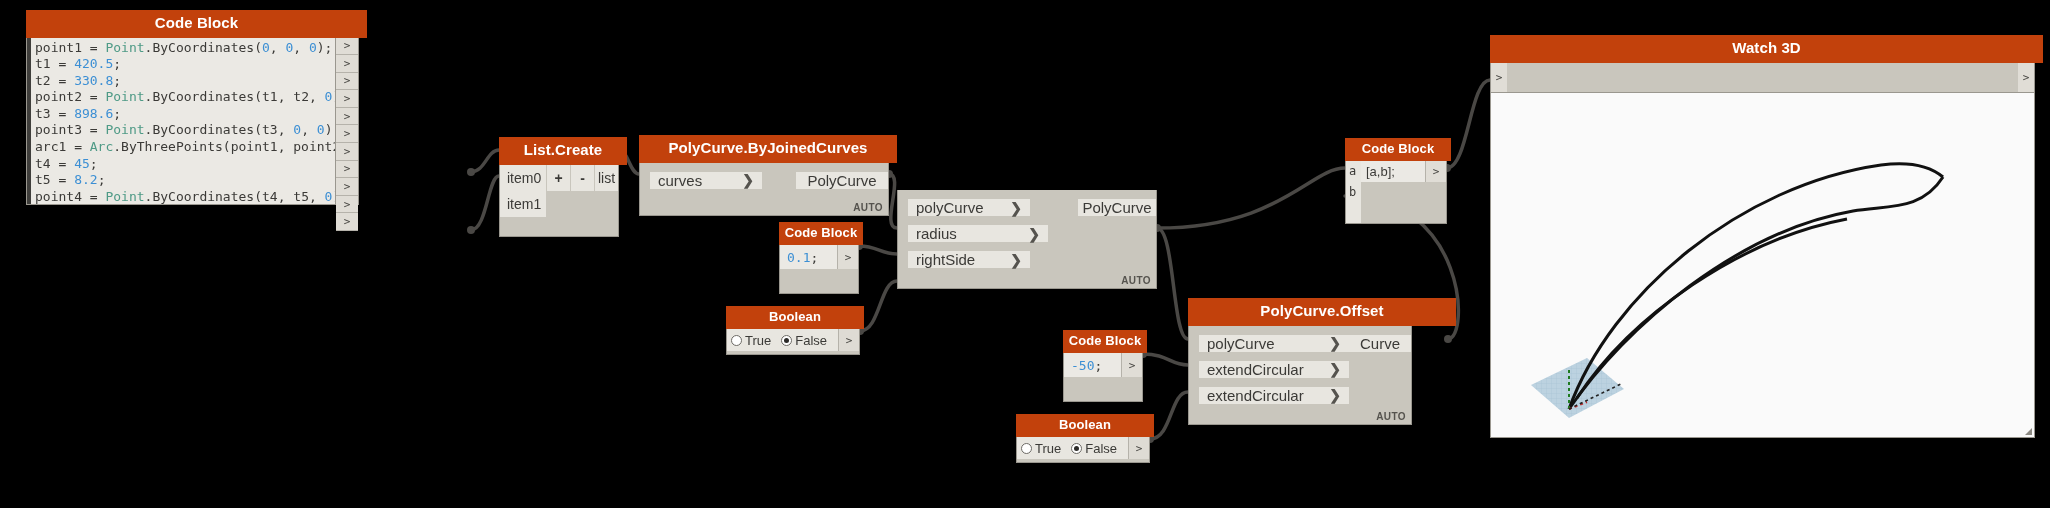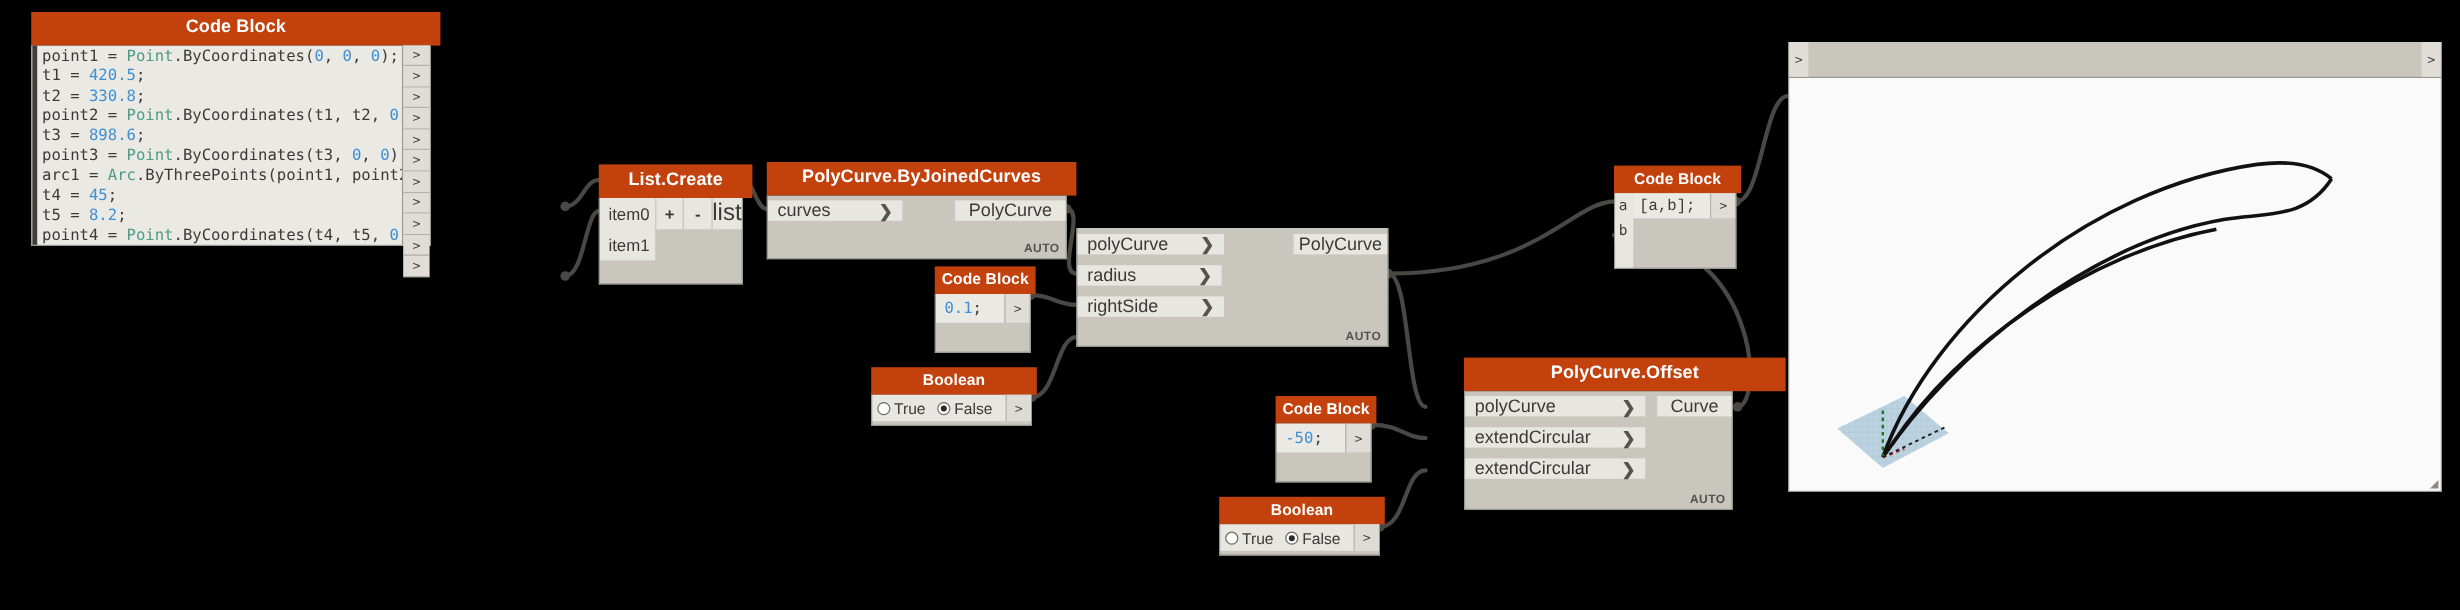--- a/index.html
+++ b/index.html
@@ -12,21 +12,21 @@
   .node-header{
     background:#c2410c;color:#fff;font-size:15px;font-weight:bold;
     text-align:center;padding:5px 4px 6px;line-height:1.1;
     white-space:nowrap;letter-spacing:.1px;
   }
   .node-body{background:#c9c6bd;position:relative;}
   .auto-tag{position:absolute;right:5px;bottom:2px;font-size:10px;
             font-weight:bold;color:#55534e;letter-spacing:.4px;}
 
   
-  .prow{display:flex;align-items:center;height:26px;}
+  .prow{display:flex;align-items:flex-end;height:26px;padding-left:10px;}
   .pin{background:#e8e6e0;color:#3b3a37;font-size:15px;display:flex;
        align-items:center;padding:0 8px;box-sizing:border-box;}
   .pin .chev{margin-left:auto;font-weight:bold;color:#55534e;font-size:14px;
              padding-left:10px;}
   .pout{background:#e8e6e0;color:#3b3a37;font-size:15px;display:flex;
         align-items:center;justify-content:center;box-sizing:border-box;}
   .spacer{flex:1 1 auto;}
 
   
   #cb-main{left:26px;top:10px;width:333px;height:194px;}
@@ -56,21 +56,21 @@
   #list-create .node-header{width:120px;}
   #list-create .node-body{height:71px;border:1px solid #9a978f;border-top:none;}
   .lc-row{display:flex;height:26px;}
   .lc-item{background:#e8e6e0;font-size:14px;color:#3b3a37;
            display:flex;align-items:center;padding:0 7px;width:46px;
            box-sizing:border-box;}
   .lc-btn{background:#e8e6e0;width:23px;display:flex;align-items:center;
           justify-content:center;font-size:14px;font-weight:bold;
           color:#3b3a37;border-left:1px solid #c9c6bd;}
   .lc-out{background:#e8e6e0;flex:1;display:flex;align-items:center;
-          justify-content:center;font-size:20px;color:#3b3a37;
+          justify-content:center;font-size:14px;color:#3b3a37;
           border-left:1px solid #c9c6bd;}
 
   
   #pc-join{left:639px;top:135px;width:250px;height:79px;}
   #pc-join .node-header{width:250px;}
   #pc-join .node-body{height:52px;border:1px solid #9a978f;border-top:none;}
 
   
   #cb-01{left:779px;top:222px;width:80px;height:72px;}
   #cb-01 .node-header{width:80px;font-size:13px;padding:4px 2px 5px;}
@@ -110,35 +110,35 @@
   #cb-50{left:1063px;top:330px;width:80px;height:72px;}
   #cb-50 .node-header{width:80px;font-size:13px;padding:4px 2px 5px;}
   #cb-50 .node-body{height:48px;border:1px solid #9a978f;border-top:none;}
 
   
   #bool2{left:1016px;top:414px;width:134px;height:52px;}
   #bool2 .node-header{width:134px;font-size:13px;padding:4px 2px 5px;}
   #bool2 .node-body{height:25px;border:1px solid #9a978f;border-top:none;}
 
   
-  #pc-offset{left:1188px;top:298px;width:224px;height:125px;margin-left:32px;}
+  #pc-offset{left:1188px;top:298px;width:224px;height:125px;}
   #pc-offset .node-header{width:260px;}
   #pc-offset .node-body{height:98px;border:1px solid #9a978f;border-top:none;}
 
   
   #cb-ab{left:1345px;top:138px;width:102px;height:90px;}
   #cb-ab .node-header{width:102px;font-size:13px;padding:4px 2px 5px;}
   #cb-ab .cb-area2{display:flex;background:#c9c6bd;height:63px;
                    border:1px solid #9a978f;border-top:none;box-sizing:border-box;}
   .ab-left{width:15px;background:#e8e6e0;font-family:"DejaVu Sans Mono",monospace;
            font-size:12px;color:#3b3a37;}
   .ab-left div{height:21px;line-height:21px;padding-left:3px;}
   .ab-left div:nth-child(2){background:#e8e6e0;}
   .ab-code{flex:1;background:#ebe9e4;height:21px;
-           font-family:Liberation Mono, monospace;font-size:13px;
+           font-family:Liberation Sans, sans-serif;font-size:13px;
            line-height:21px;padding-left:5px;color:#3b3a37;}
   .ab-port{width:20px;height:21px;background:#e0ddd6;
            border-left:1px solid #b5b2aa;font-size:11px;color:#44433f;
            display:flex;align-items:center;justify-content:center;
            font-family:"DejaVu Sans Mono",monospace;}
 
   
   #watch3d{left:1490px;top:35px;width:545px;height:405px;}
   #watch3d .node-header{width:545px;}
   #watch3d .w3d-strip{height:30px;background:#c9c6bd;display:flex;
@@ -291,21 +291,21 @@
     <div class="node-body">
       <div class="prow">
         <div class="pin" style="width:122px">
           <span>polyCurve</span>
           <span class="chev">❯</span>
         </div>
         <div class="spacer"></div>
         <div class="pout" style="width:78px">PolyCurve</div>
       </div>
       <div class="prow">
-        <div class="pin" style="width:120px">
+        <div class="pin" style="width:140px">
           <span>radius</span>
           <span class="chev">❯</span>
         </div>
       </div>
       <div class="prow">
         <div class="pin" style="width:122px">
           <span>rightSide</span>
           <span class="chev">❯</span>
         </div>
       </div>
@@ -376,20 +376,21 @@
       <div class="ab-left">
         <div>a</div>
         <div>b</div>
       </div>
       <div class="ab-code">[a,b];</div>
       <div class="ab-port">&gt;</div>
     </div>
   </div>
 
   <div class="node" id="watch3d">
+    <div class="node-header">Watch 3D</div>
     <div class="w3d-strip">
       <div class="w3d-in">&gt;</div>
       <div class="w3d-out">&gt;</div>
     </div>
     <div class="w3d-view">
       <svg width="543" height="343" viewBox="0 0 543 343">
 
         <defs>
           <pattern id="gridpat" width="5" height="5" patternUnits="userSpaceOnUse">
             <rect width="5" height="5" fill="#bcd2e0"></rect>

